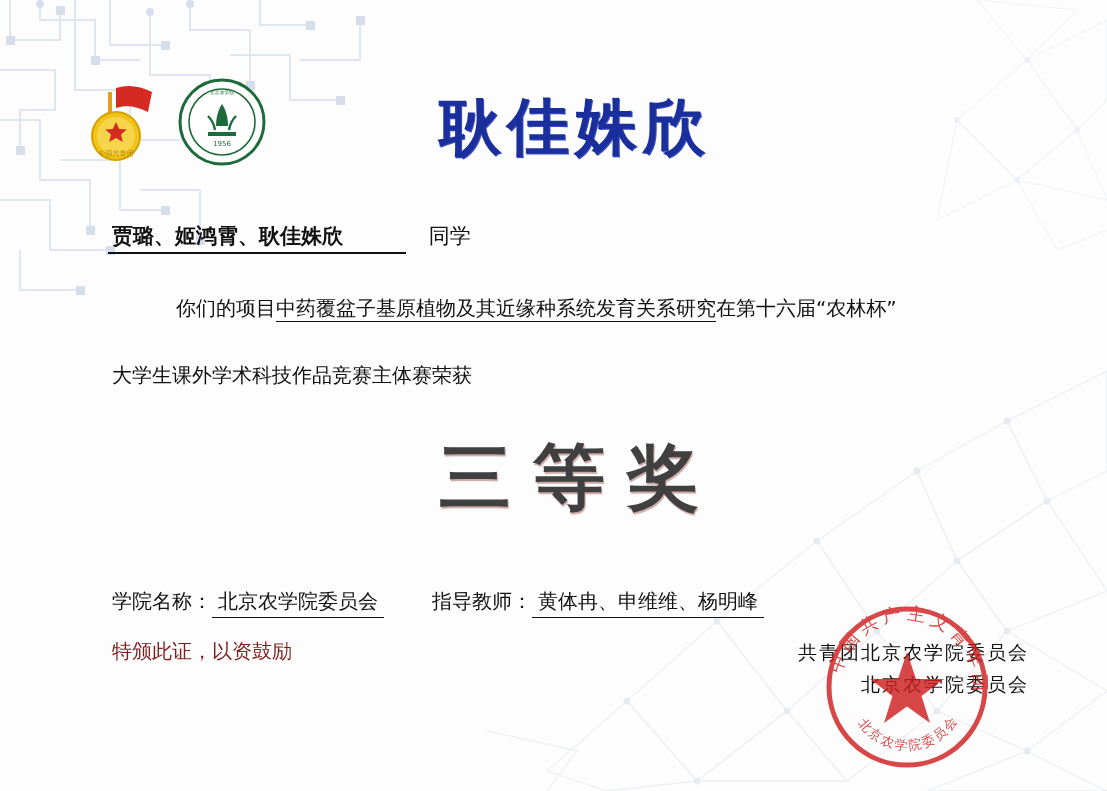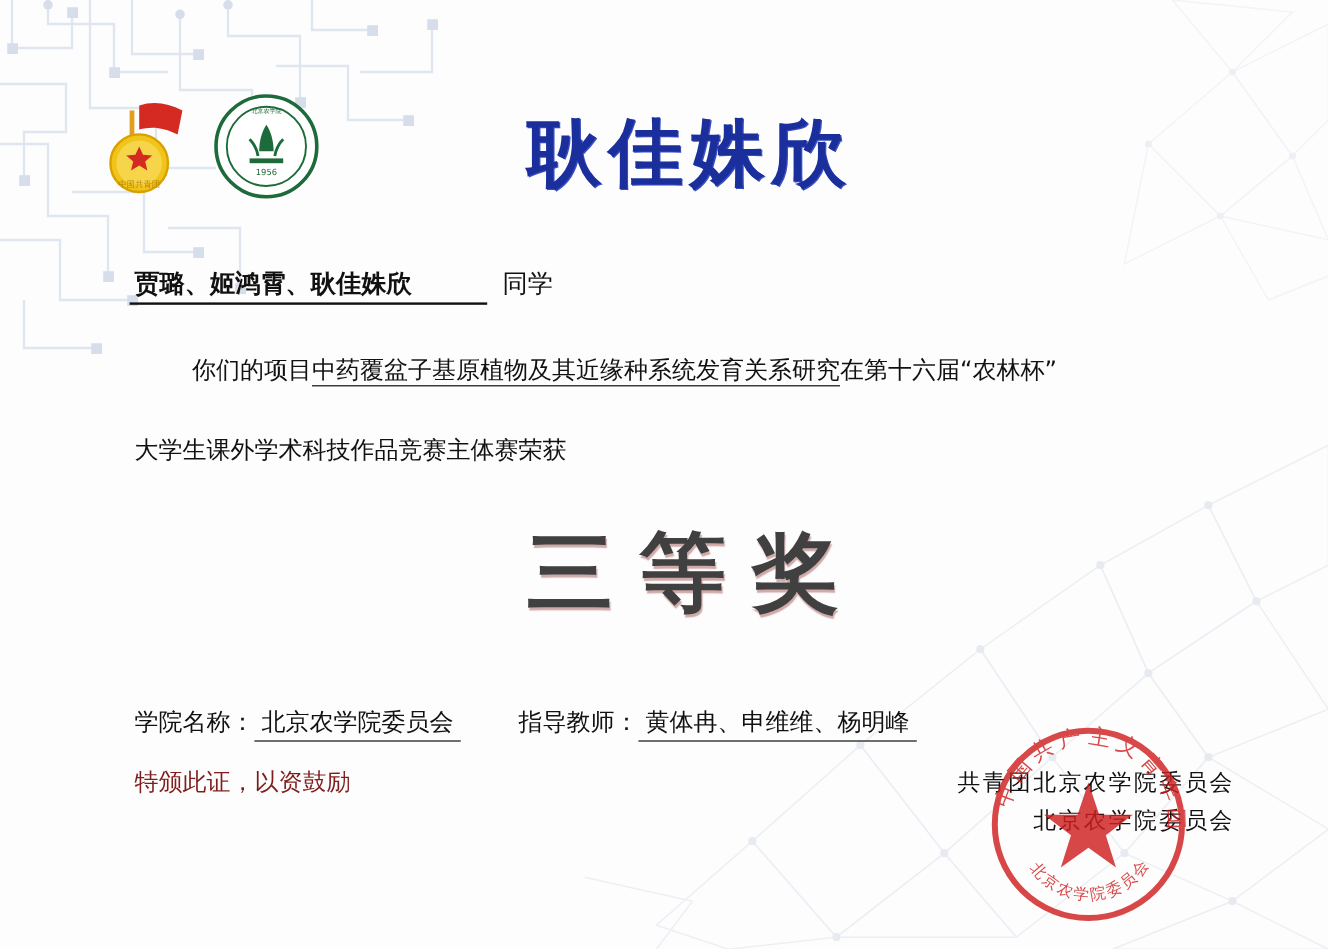--- a/index.html
+++ b/index.html
@@ -98,25 +98,25 @@
     top: 222px;
   }
   .names {
     display: inline-block;
     min-width: 290px;
     border-bottom: 2px solid #111;
     padding: 0 4px 2px 4px;
     font-weight: bold;
   }
   .suffix {
-    margin-left: 6px;
+    margin-left: 16px;
   }
 
   .para1 {
-    left: 160px;
+    left: 176px;
     top: 295px;
     font-size: 20px;
   }
   .project {
     border-bottom: 1.6px solid #111;
     padding-bottom: 1px;
   }
   .para2 {
     left: 112px;
     top: 362px;

